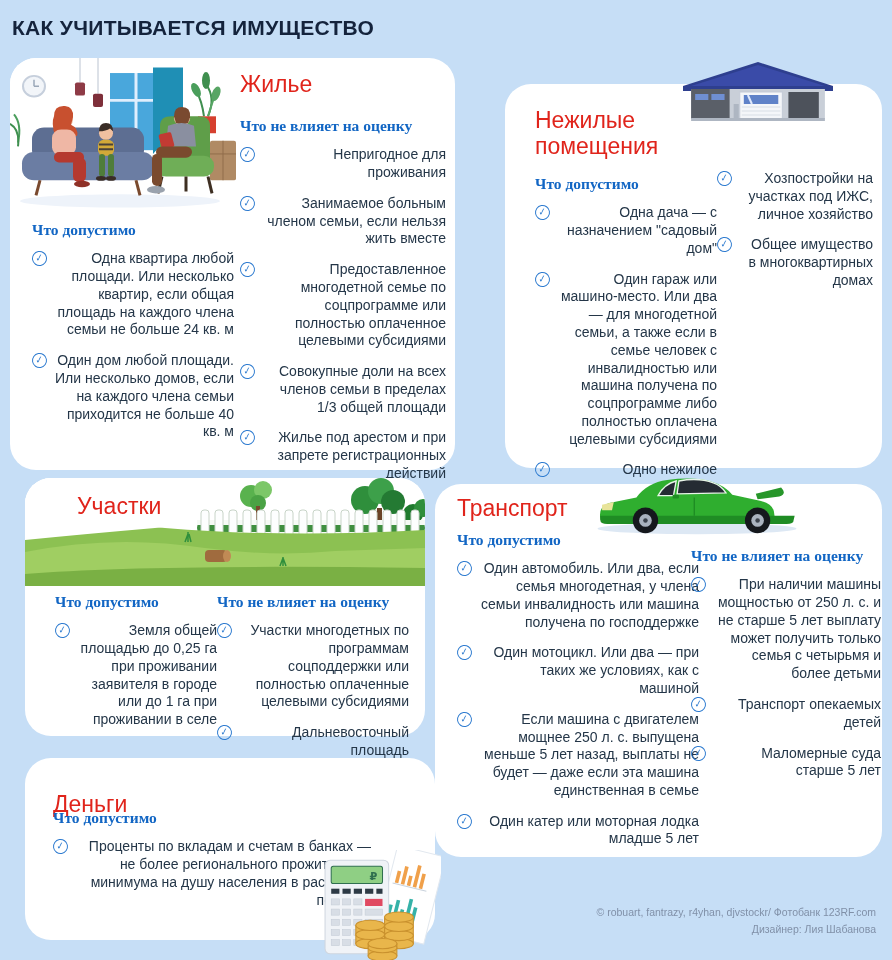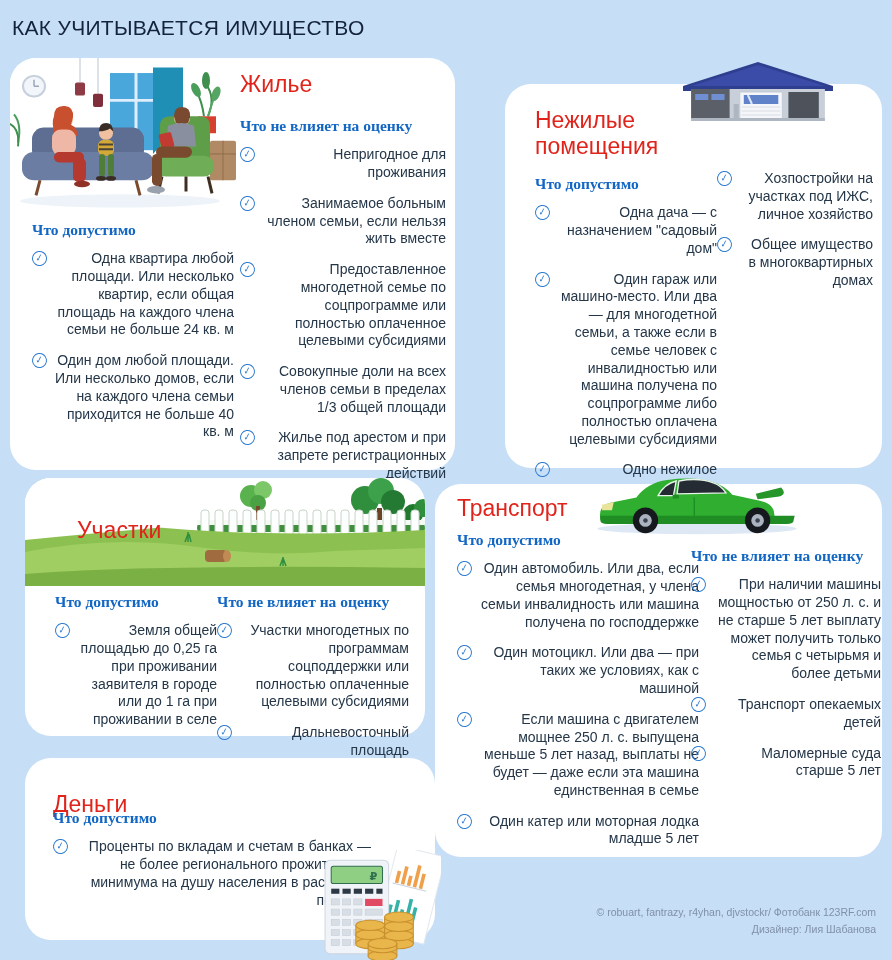--- a/index.html
+++ b/index.html
@@ -4,21 +4,21 @@
 <style>
   html,body{margin:0;padding:0;}
   body{
     width:892px;height:960px;position:relative;overflow:hidden;
     background:#c6def6;
     font-family:"Liberation Sans","DejaVu Sans",sans-serif;
     color:#243648;
   }
   .page-title{
     position:absolute;left:12px;top:16px;
-    font-size:21px;font-weight:400;color:#14233c;letter-spacing:.3px;
+    font-size:21px;font-weight:700;color:#14233c;letter-spacing:.3px;
   }
   .card{position:absolute;background:#fff;border-radius:26px;}
   .h-red{
     font-size:23px;font-weight:400;color:#e0241b;line-height:1.12;
     white-space:pre-line;
   }
   .h-blue{
     font-size:15.5px;font-weight:700;color:#1266c4;line-height:1.25;
     margin:0 0 11px 0;white-space:pre-line;font-family:Liberation Serif, serif;
   }
@@ -40,21 +40,21 @@
   #housing-left{left:22px;top:162px;width:202px;}
   
   #card-nonres{left:505px;top:84px;width:377px;height:384px;}
   #nonres-garage{position:absolute;left:178px;top:-24px;width:150px;height:62px;}
   #nonres-title{left:30px;top:24px;width:225px;}
   #nonres-left{left:30px;top:90px;width:182px;}
   #nonres-right{left:212px;top:86px;width:156px;}
   
   #card-land{left:25px;top:478px;width:400px;height:258px;}
   #land-illus{left:0;top:0;width:400px;height:108px;border-radius:26px 26px 0 0;}
-  #land-title{left:52px;top:16px;margin-top:24px;}
+  #land-title{left:52px;top:16px;}
   #land-left{left:30px;top:114px;width:162px;}
   #land-right{left:192px;top:114px;width:192px;}
   
   #card-transport{left:435px;top:484px;width:447px;height:373px;}
   #transport-car{position:absolute;left:158px;top:-14px;width:208px;height:66px;}
   #transport-title{left:22px;top:12px;}
   #transport-left{left:22px;top:46px;width:242px;}
   #transport-right{left:256px;top:62px;width:190px;}
   
   #card-money{left:25px;top:758px;width:410px;height:182px;}

